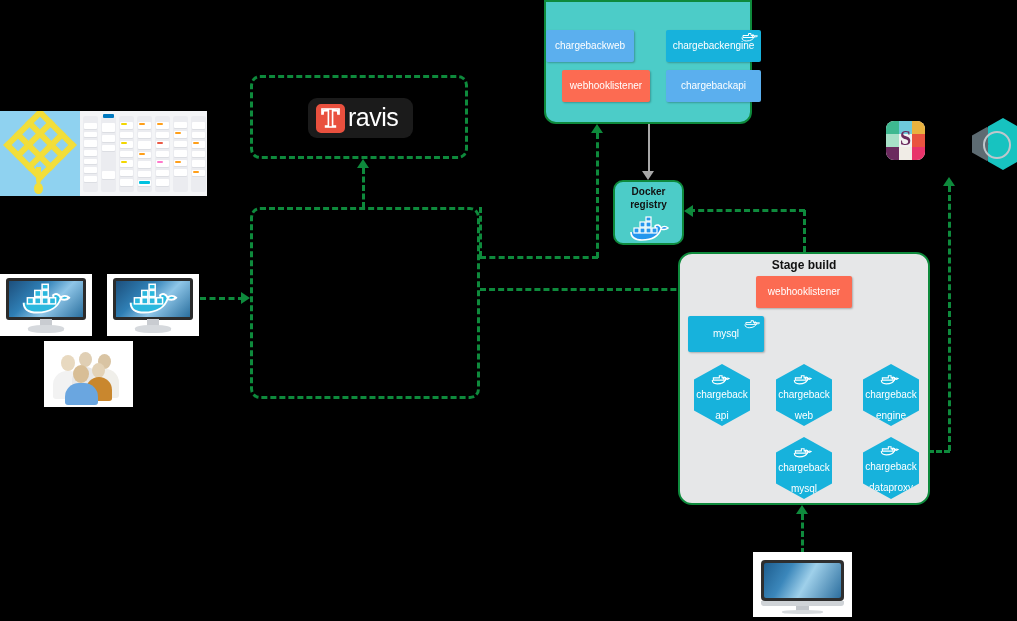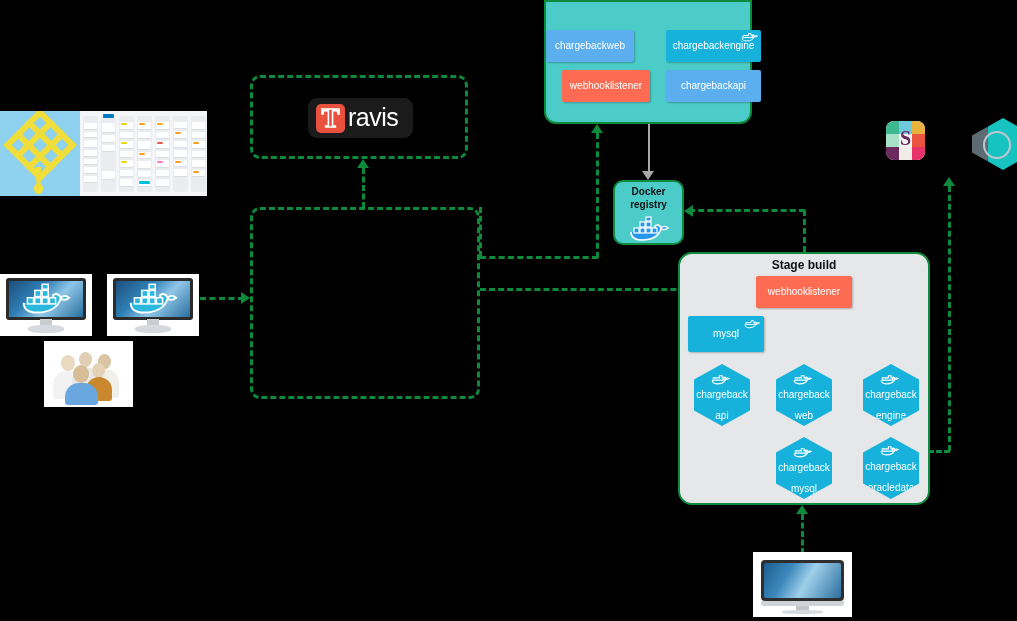--- a/index.html
+++ b/index.html
@@ -264,21 +264,21 @@
       </div>
     </div>
 
     <div class="hex" style="left:183px;top:183px;">
       <svg class="whale" style="left:17px;top:7px;" width="20" height="12" viewBox="0 0 36 22">
         <path d="M4 13h22v-4h-6V5h-5v4H4z" fill="none" stroke="#fff" stroke-width="2"></path>
         <path d="M2 13c0 5 4 7 9 7 9 0 14-4 16-9 2 1 4 1 6-1-2-1-4-1-6 0-1-2-3-3-5-2l1 4" fill="none" stroke="#fff" stroke-width="2"></path>
       </svg>
       <div style="margin-top:8px;text-align:center;">
         <div class="boxlabel">chargeback</div>
-        <div class="boxlabel">oracledata</div>
+        <div class="boxlabel">dataproxy</div>
       </div>
     </div>
   </div>
 
   <div class="photo" id="board-thumb">
     <div class="board-left">
       <div class="ketupat">
         <i style="left:0;top:0;width:52px;height:6px;"></i>
         <i style="left:0;top:15px;width:52px;height:6px;"></i>
         <i style="left:0;top:31px;width:52px;height:6px;"></i>

